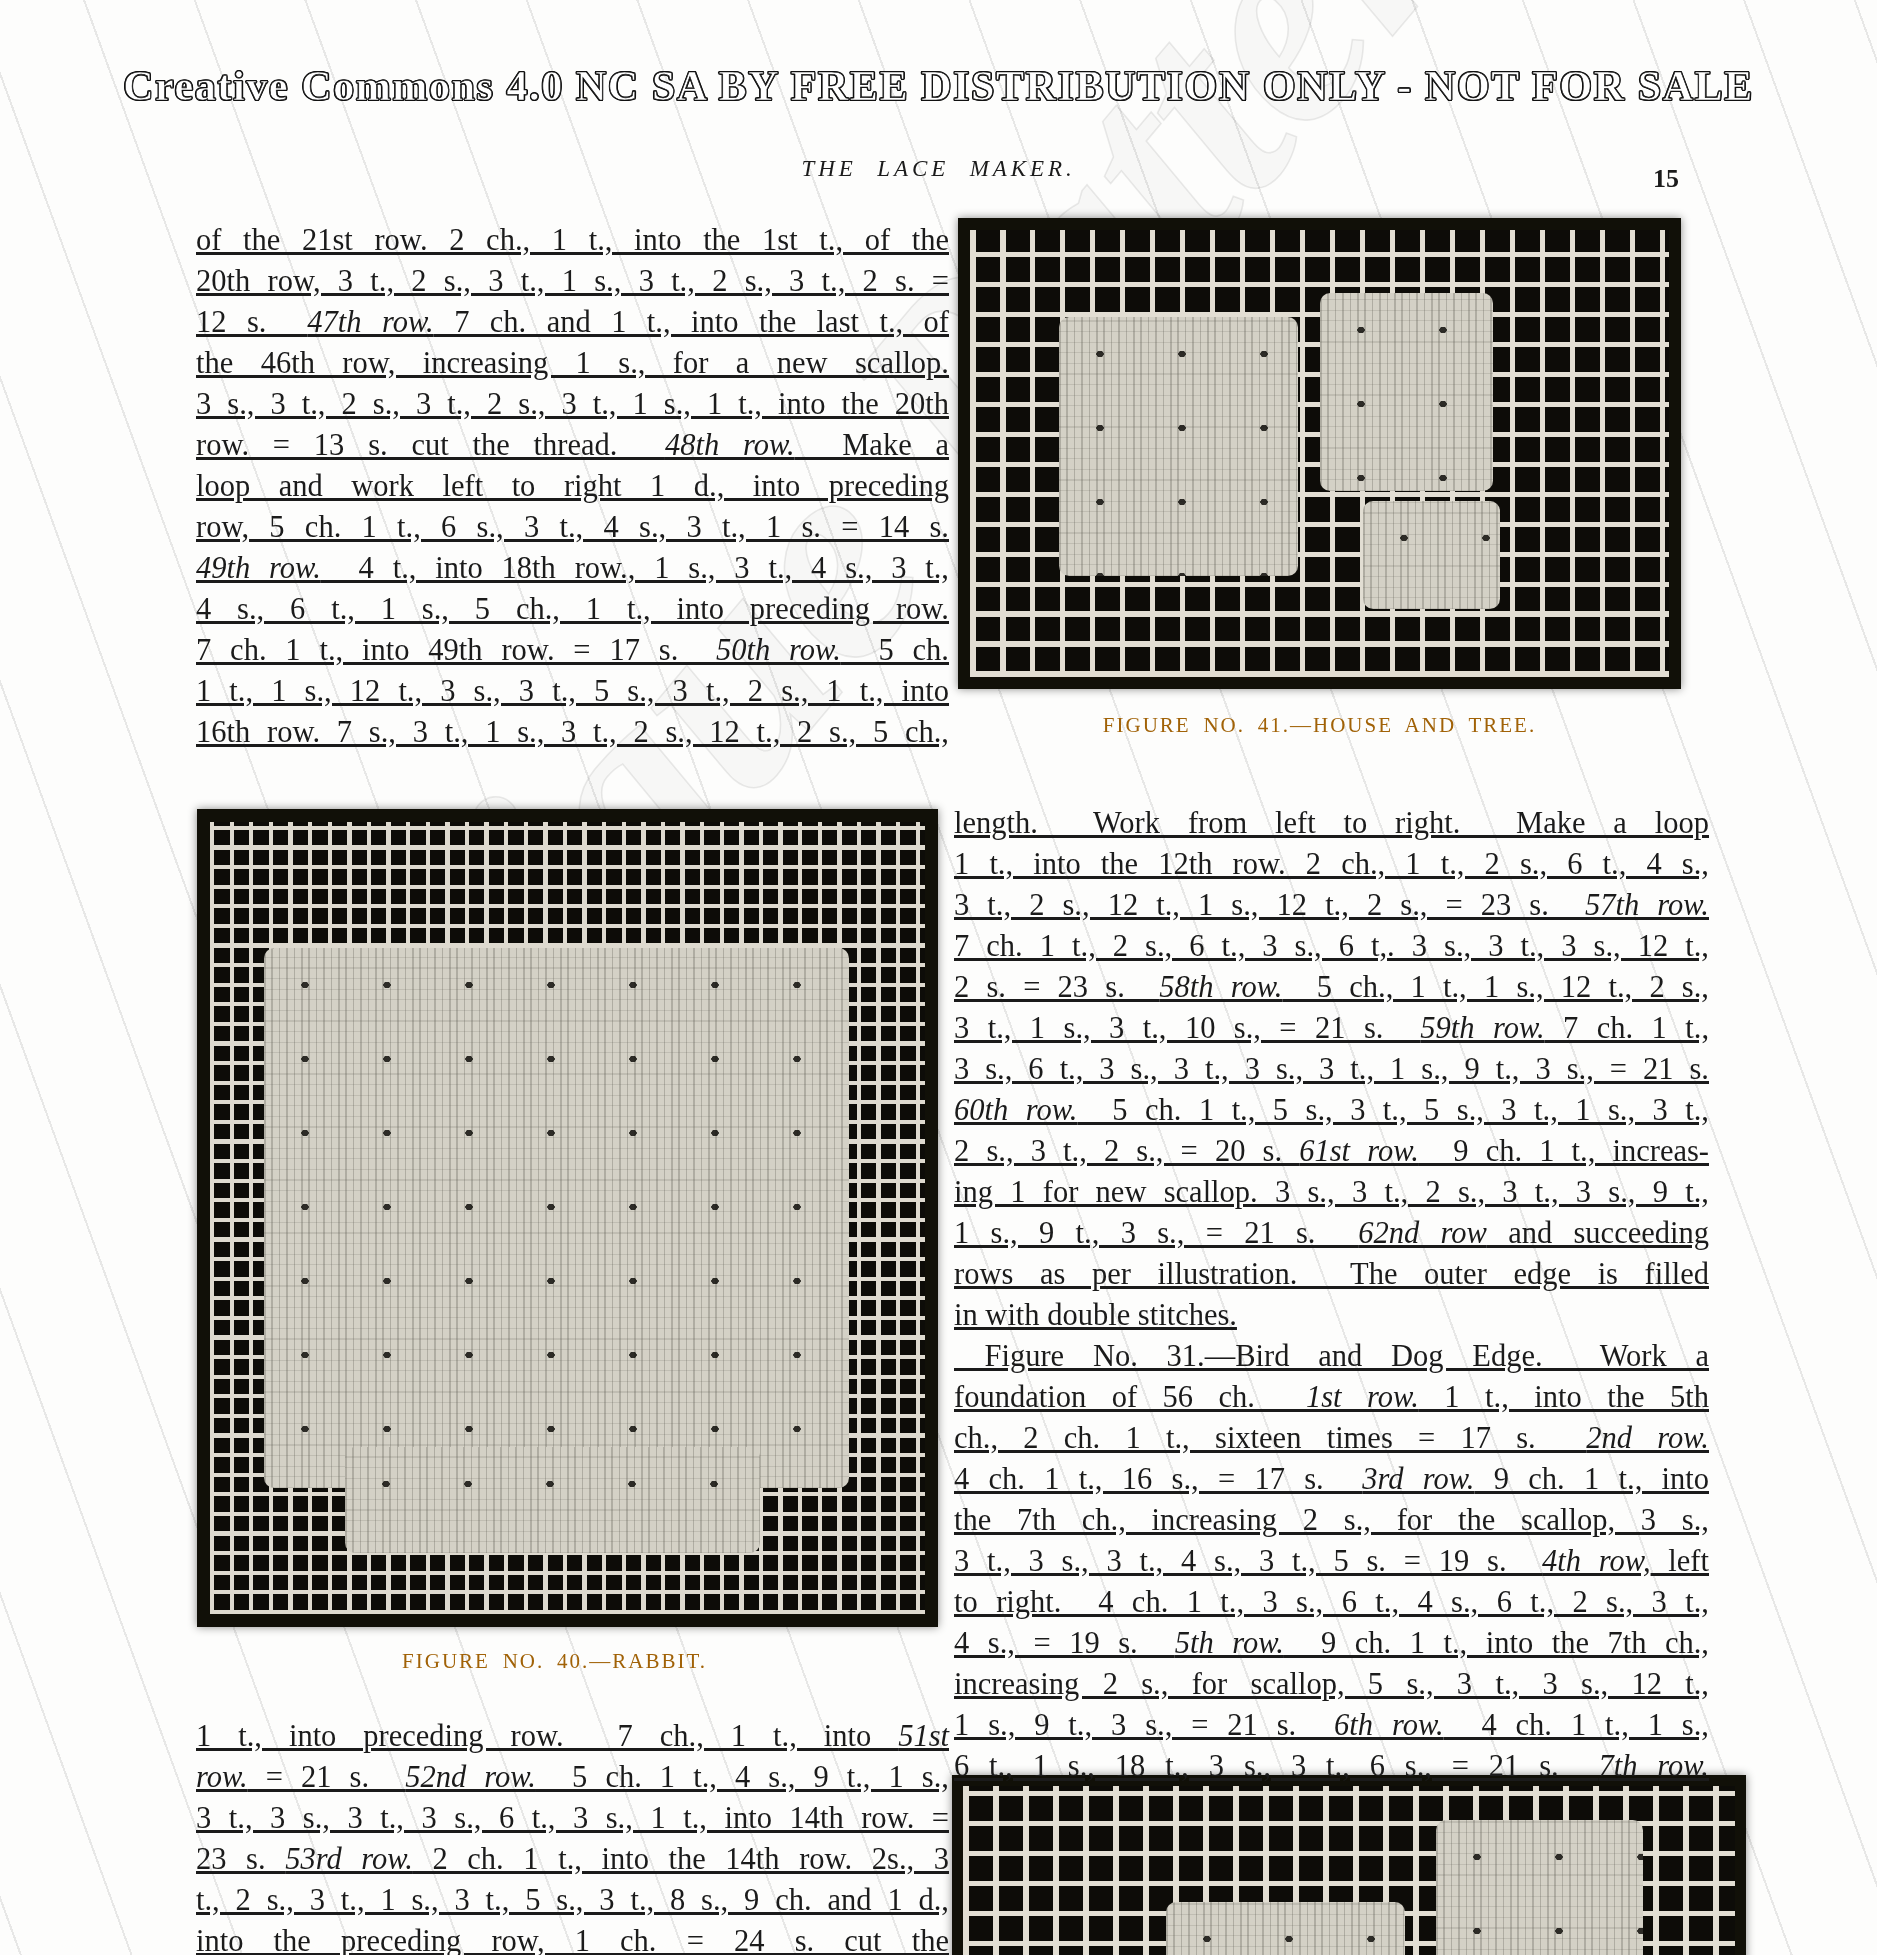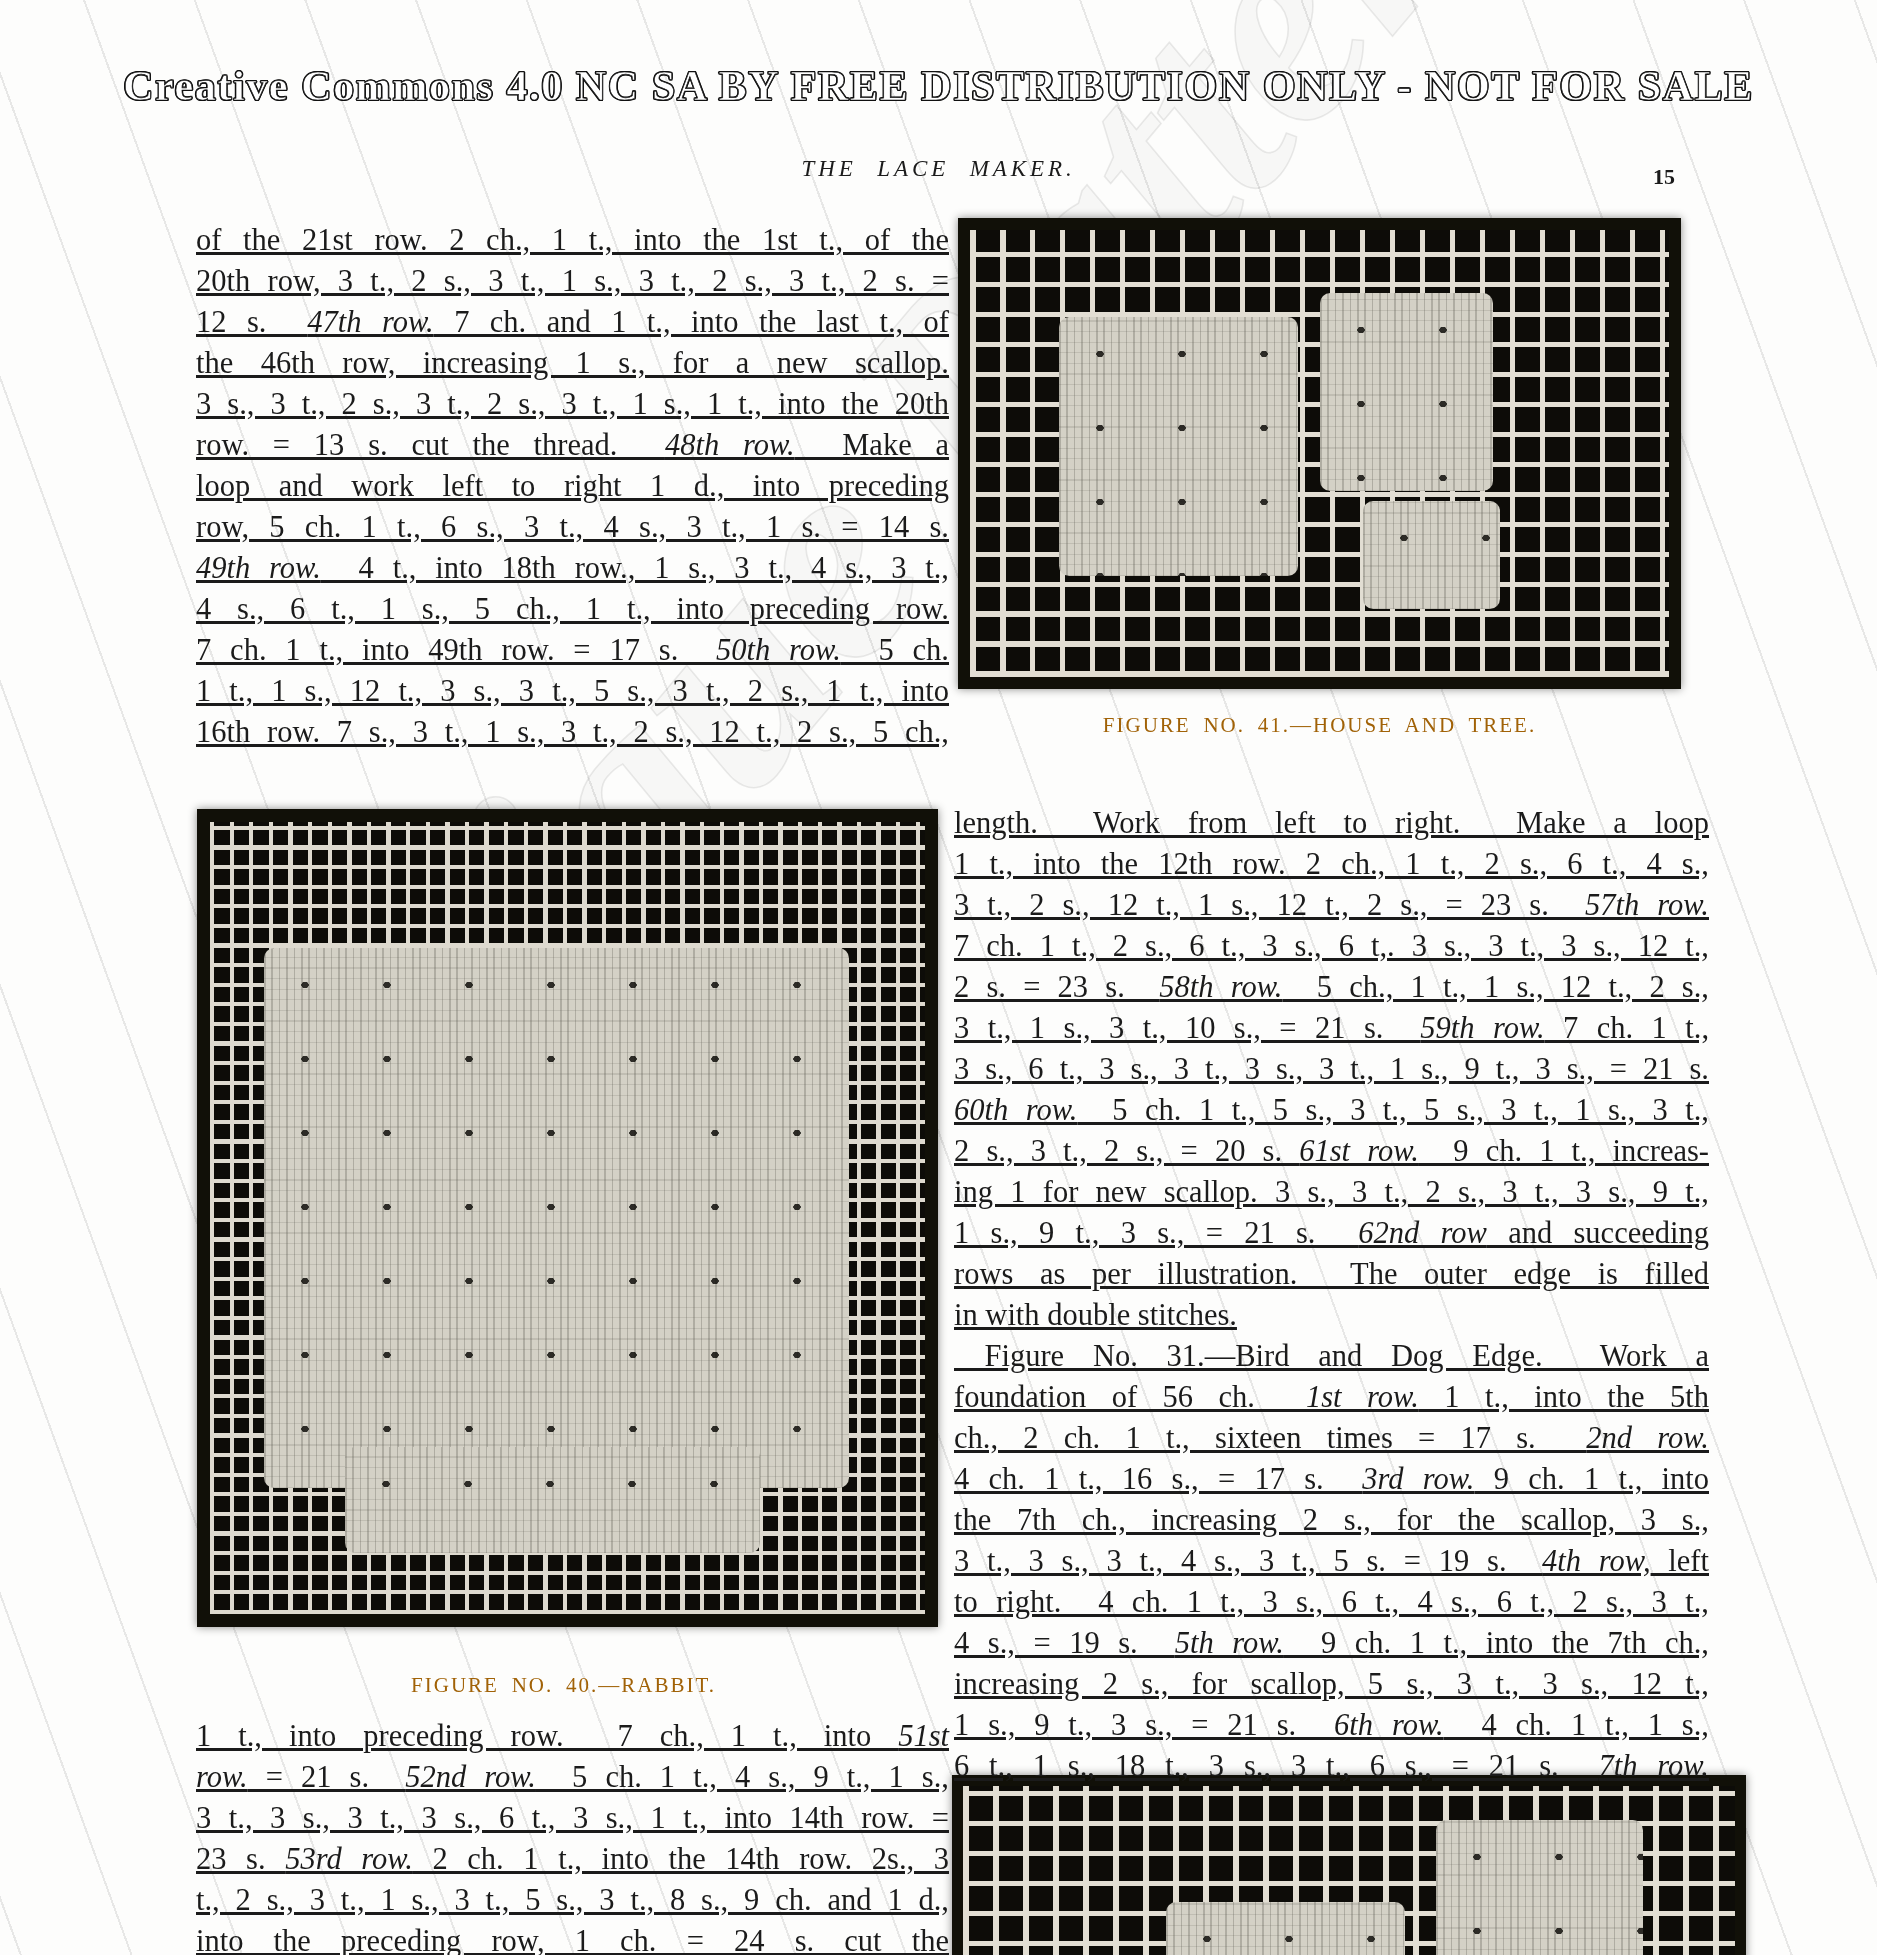--- a/index.html
+++ b/index.html
@@ -27,21 +27,21 @@
   }
   .banner{
     position:absolute;z-index:2;top:62px;left:0;width:100%;text-align:center;
     font-size:42px;font-weight:bold;letter-spacing:1.6px;white-space:nowrap;
   }
   .running-head{position:absolute;z-index:2;top:156px;left:0;width:100%;}
   .head-title{
     position:absolute;left:0;width:100%;text-align:center;
     font-size:23px;font-style:italic;letter-spacing:3.9px;word-spacing:11px;font-weight:500;
   }
-  .page-num{position:absolute;left:1653px;top:7.8px;font-size:22px;font-weight:bold;}
+  .page-num{position:absolute;left:1653px;top:7.8px;font-size:26px;font-weight:bold;}
   .col-text{position:absolute;z-index:2;font-size:30.5px;line-height:41px;}
   .line{white-space:pre-wrap;text-align:justify;text-align-last:justify;height:41px;overflow:visible;text-decoration:underline;}
   .line.short{text-align-last:left;}
   .line em{font-style:italic;}
   .fig{position:absolute;z-index:1;}
   .photo{
     position:absolute;inset:0;background:#111008;
     box-shadow:0 0 8.6px rgba(0,0,0,0.45);
   }
   .mesh{position:absolute;background-color:#0d0c08;}
@@ -98,21 +98,21 @@
       <div class="line">16th row. 7 s., 3 t., 1 s., 3 t., 2 s., 12 t., 2 s., 5 ch.,</div>
     </div>
 
   <div class="fig" style="left:197px;top:809px;width:741px;height:818px;">
     <div class="photo">
       <div class="mesh mesh-fine" style="inset:13.3px;"></div>
       <div class="motif" style="left:9%;top:17%;width:79%;height:66%;"></div>
       <div class="motif" style="left:20%;top:78%;width:56%;height:13%;"></div>
     </div>
   </div>
-  <div class="figcaption" style="left:193px;top:1649px;width:741px;margin-top:24px;">FIGURE  NO.  40.—RABBIT.</div>
+  <div class="figcaption" style="left:184px;top:1649px;width:741px;">FIGURE  NO.  40.—RABBIT.</div>
 
   <div class="col-text" style="left:196px;top:1716px;width:753px;">
       <div class="line">1 t., into preceding row.  7 ch., 1 t., into <em>51st</em></div>
       <div class="line"><em>row.</em> = 21 s.  <em>52nd row.</em>  5 ch. 1 t., 4 s., 9 t., 1 s.,</div>
       <div class="line">3 t., 3 s., 3 t., 3 s., 6 t., 3 s., 1 t., into 14th row. =</div>
       <div class="line">23 s. <em>53rd row.</em> 2 ch. 1 t., into the 14th row. 2s., 3</div>
       <div class="line">t., 2 s., 3 t., 1 s., 3 t., 5 s., 3 t., 8 s., 9 ch. and 1 d.,</div>
       <div class="line">into the preceding row, 1 ch. = 24 s. cut the</div>
     </div>
 

